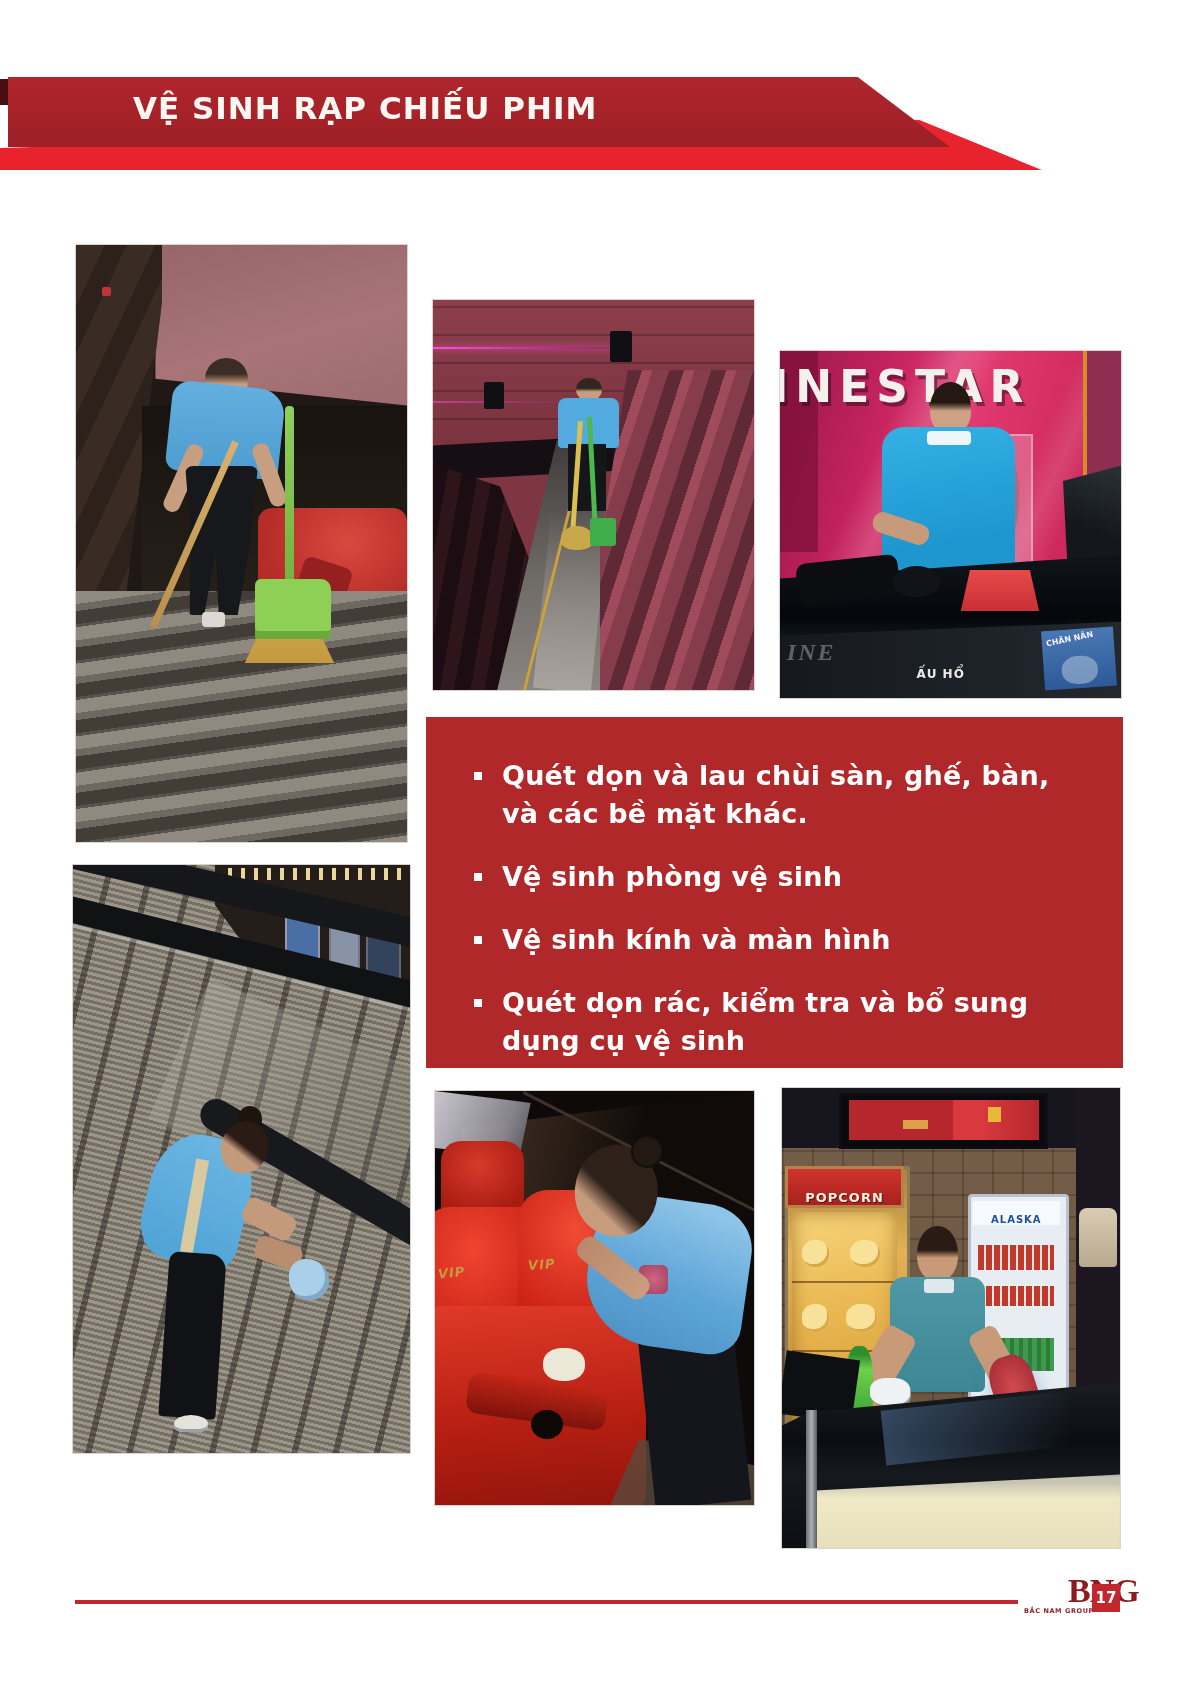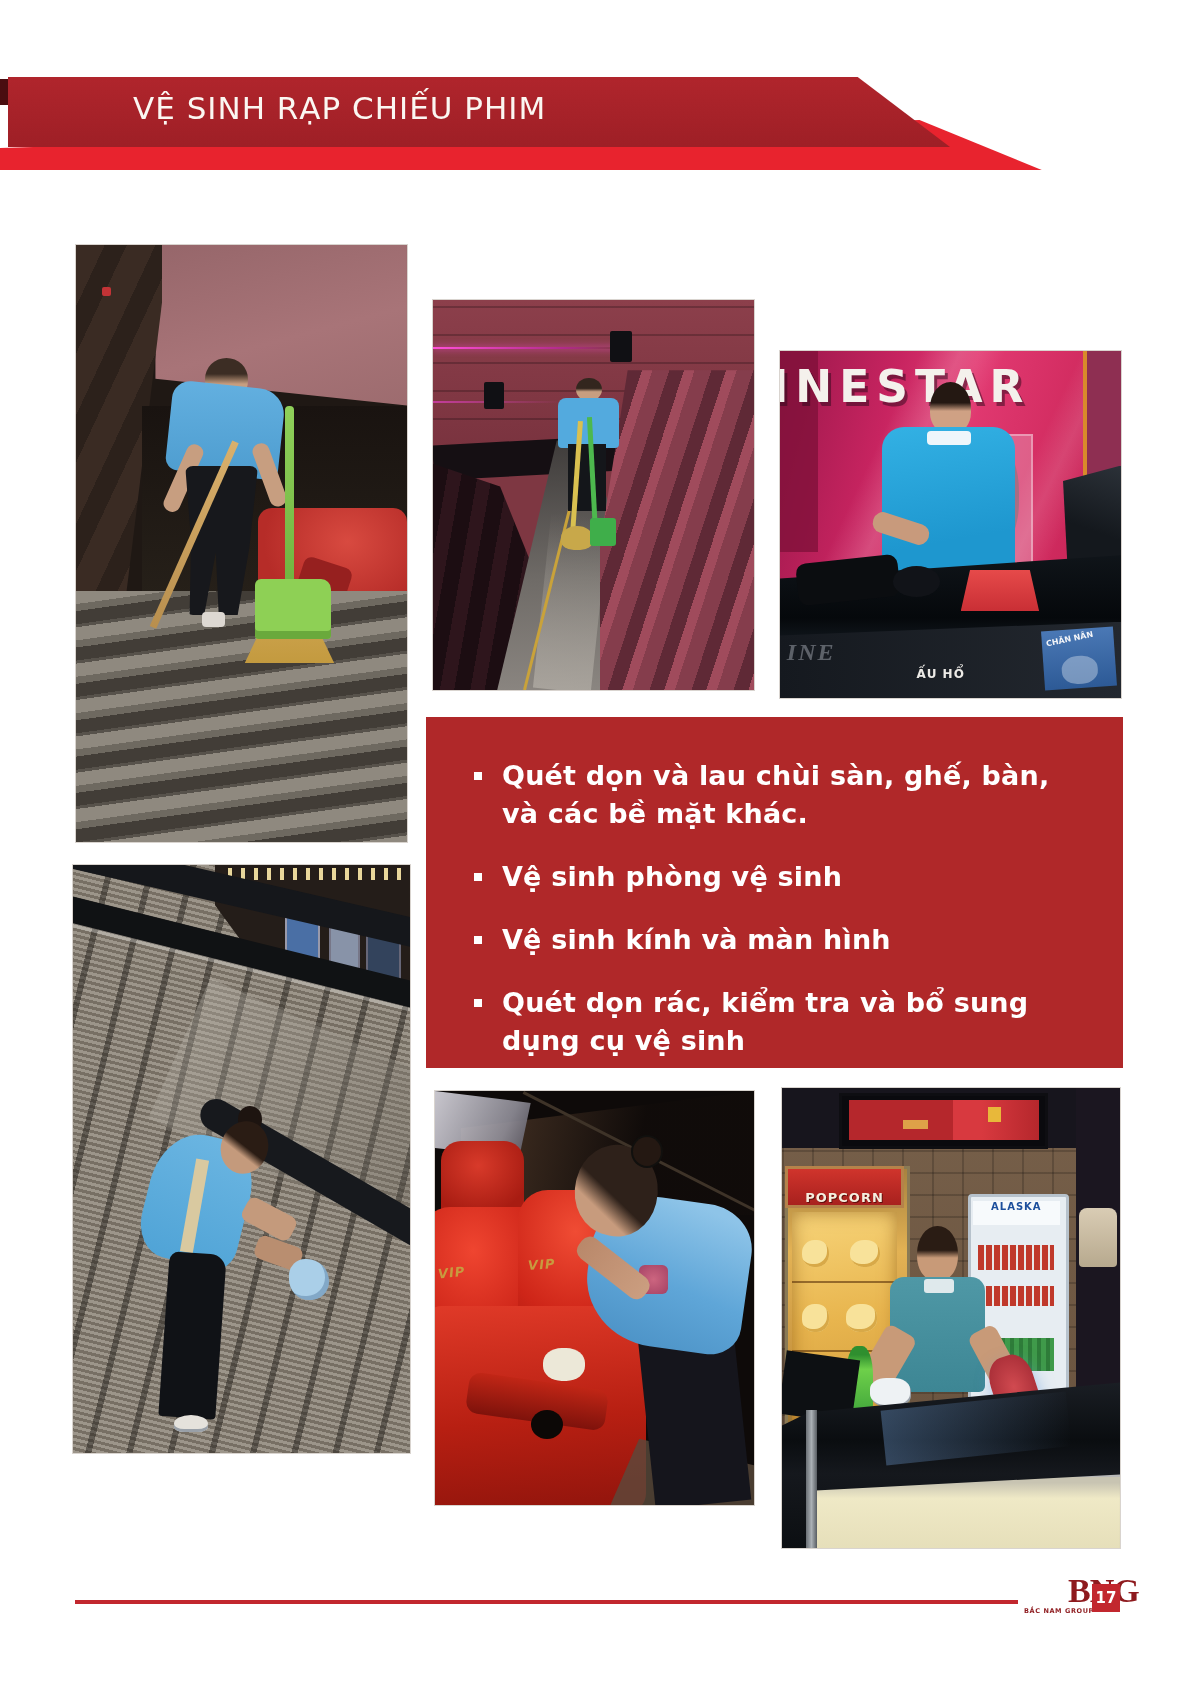--- a/index.html
+++ b/index.html
@@ -9,21 +9,21 @@
 
   
   .hdr-fold{left:0;top:79px;width:9px;height:26px;background:#4a0d10;}
   .hdr-bright{left:0;top:120px;width:1063px;height:52px;background:#e8232e;
               clip-path:polygon(0 54%,86.5% 0,98% 96%,0 96%);
               filter:drop-shadow(0 3px 3px rgba(0,0,0,.28));z-index:1;}
   .hdr-dark{left:8px;top:77px;width:942px;height:70px;
             background:linear-gradient(180deg,#b0252c,#9e1f26);
             clip-path:polygon(0 0,90.2% 0,100% 100%,0 100%);
             filter:drop-shadow(2px 3px 3px rgba(0,0,0,.3));z-index:2;}
-  .hdr-title{left:133px;top:90px;z-index:3;font-size:31px;font-weight:400;
+  .hdr-title{left:133px;top:90px;z-index:3;font-size:31px;font-weight:700;
              color:#fbf7f2;letter-spacing:1px;white-space:nowrap;}
 
   
   .photo{position:absolute;overflow:hidden;background:#201a16;
          box-shadow:0 0 0 1px rgba(180,170,160,.5);}
   .photo div{position:absolute;}
 
   
   .p1{left:76px;top:245px;width:331px;height:597px;background:#1f1814;}
   .p1-screen{left:24%;top:0;width:76%;height:28%;
@@ -221,21 +221,21 @@
   .p6-glass{left:3%;top:27%;width:31%;height:46%;
             background:linear-gradient(170deg,#f7d479,#e8b54e 50%,#d09a3c);
             box-shadow:inset 0 0 18px rgba(120,70,10,.55);}
   .p6-shelf1{left:3%;top:42%;width:31%;height:2px;background:rgba(90,50,10,.6);}
   .p6-shelf2{left:3%;top:57%;width:31%;height:2px;background:rgba(90,50,10,.6);}
   .p6-bag{background:#f8e29a;border-radius:45%;box-shadow:inset -2px -3px 0 #d8a948;}
   .p6-bag1{left:6%;top:33%;width:8%;height:6%;} .p6-bag2{left:20%;top:33%;width:9%;height:6%;}
   .p6-bag3{left:6%;top:47%;width:8%;height:6%;} .p6-bag4{left:19%;top:47%;width:9%;height:6%;}
   .p6-bag5{left:7%;top:60%;width:7%;height:5%;} .p6-bag6{left:19%;top:60%;width:8%;height:5%;}
   .p6-fridge{left:55%;top:23%;width:28%;height:44%;background:#e7edf2;border:3px solid #b7c2cc;border-radius:4px;}
-  .p6-fridgetop{left:2%;top:2%;width:92%;height:12%;background:#f7fafc;display:flex;align-items:flex-start;justify-content:center;}
+  .p6-fridgetop{left:2%;top:2%;width:92%;height:12%;background:#f7fafc;display:flex;align-items:flex-end;justify-content:center;}
   .p6-fridgetop span{font-size:10px;font-weight:700;color:#1d4f9c;letter-spacing:1px;}
   .p6-cans1{left:8%;top:24%;width:80%;height:12%;background:repeating-linear-gradient(90deg,#c0392b 0 6px,#e8e8e8 6px 8px);}
   .p6-cans2{left:8%;top:44%;width:80%;height:10%;background:repeating-linear-gradient(90deg,#c0392b 0 6px,#e8e8e8 6px 8px);}
   .p6-bottles{left:8%;top:70%;width:80%;height:16%;background:repeating-linear-gradient(90deg,#3f9a4a 0 5px,#2e7c39 5px 9px);}
   .p6-head{left:40%;top:30%;width:12%;height:12%;border-radius:50% 50% 45% 45%;
            background:linear-gradient(180deg,#2a1c14 44%,#c89a78 58%);}
   .p6-shirt{left:32%;top:41%;width:28%;height:25%;border-radius:14px 14px 6px 6px;
             background:linear-gradient(180deg,#4f98a6,#3d8694);}
   .p6-collar{left:42%;top:41.5%;width:9%;height:3%;background:#dfe9ec;border-radius:3px;}
   .p6-armA{left:26%;top:52%;width:10%;height:14%;background:#c89a78;border-radius:8px;transform:rotate(30deg);}

